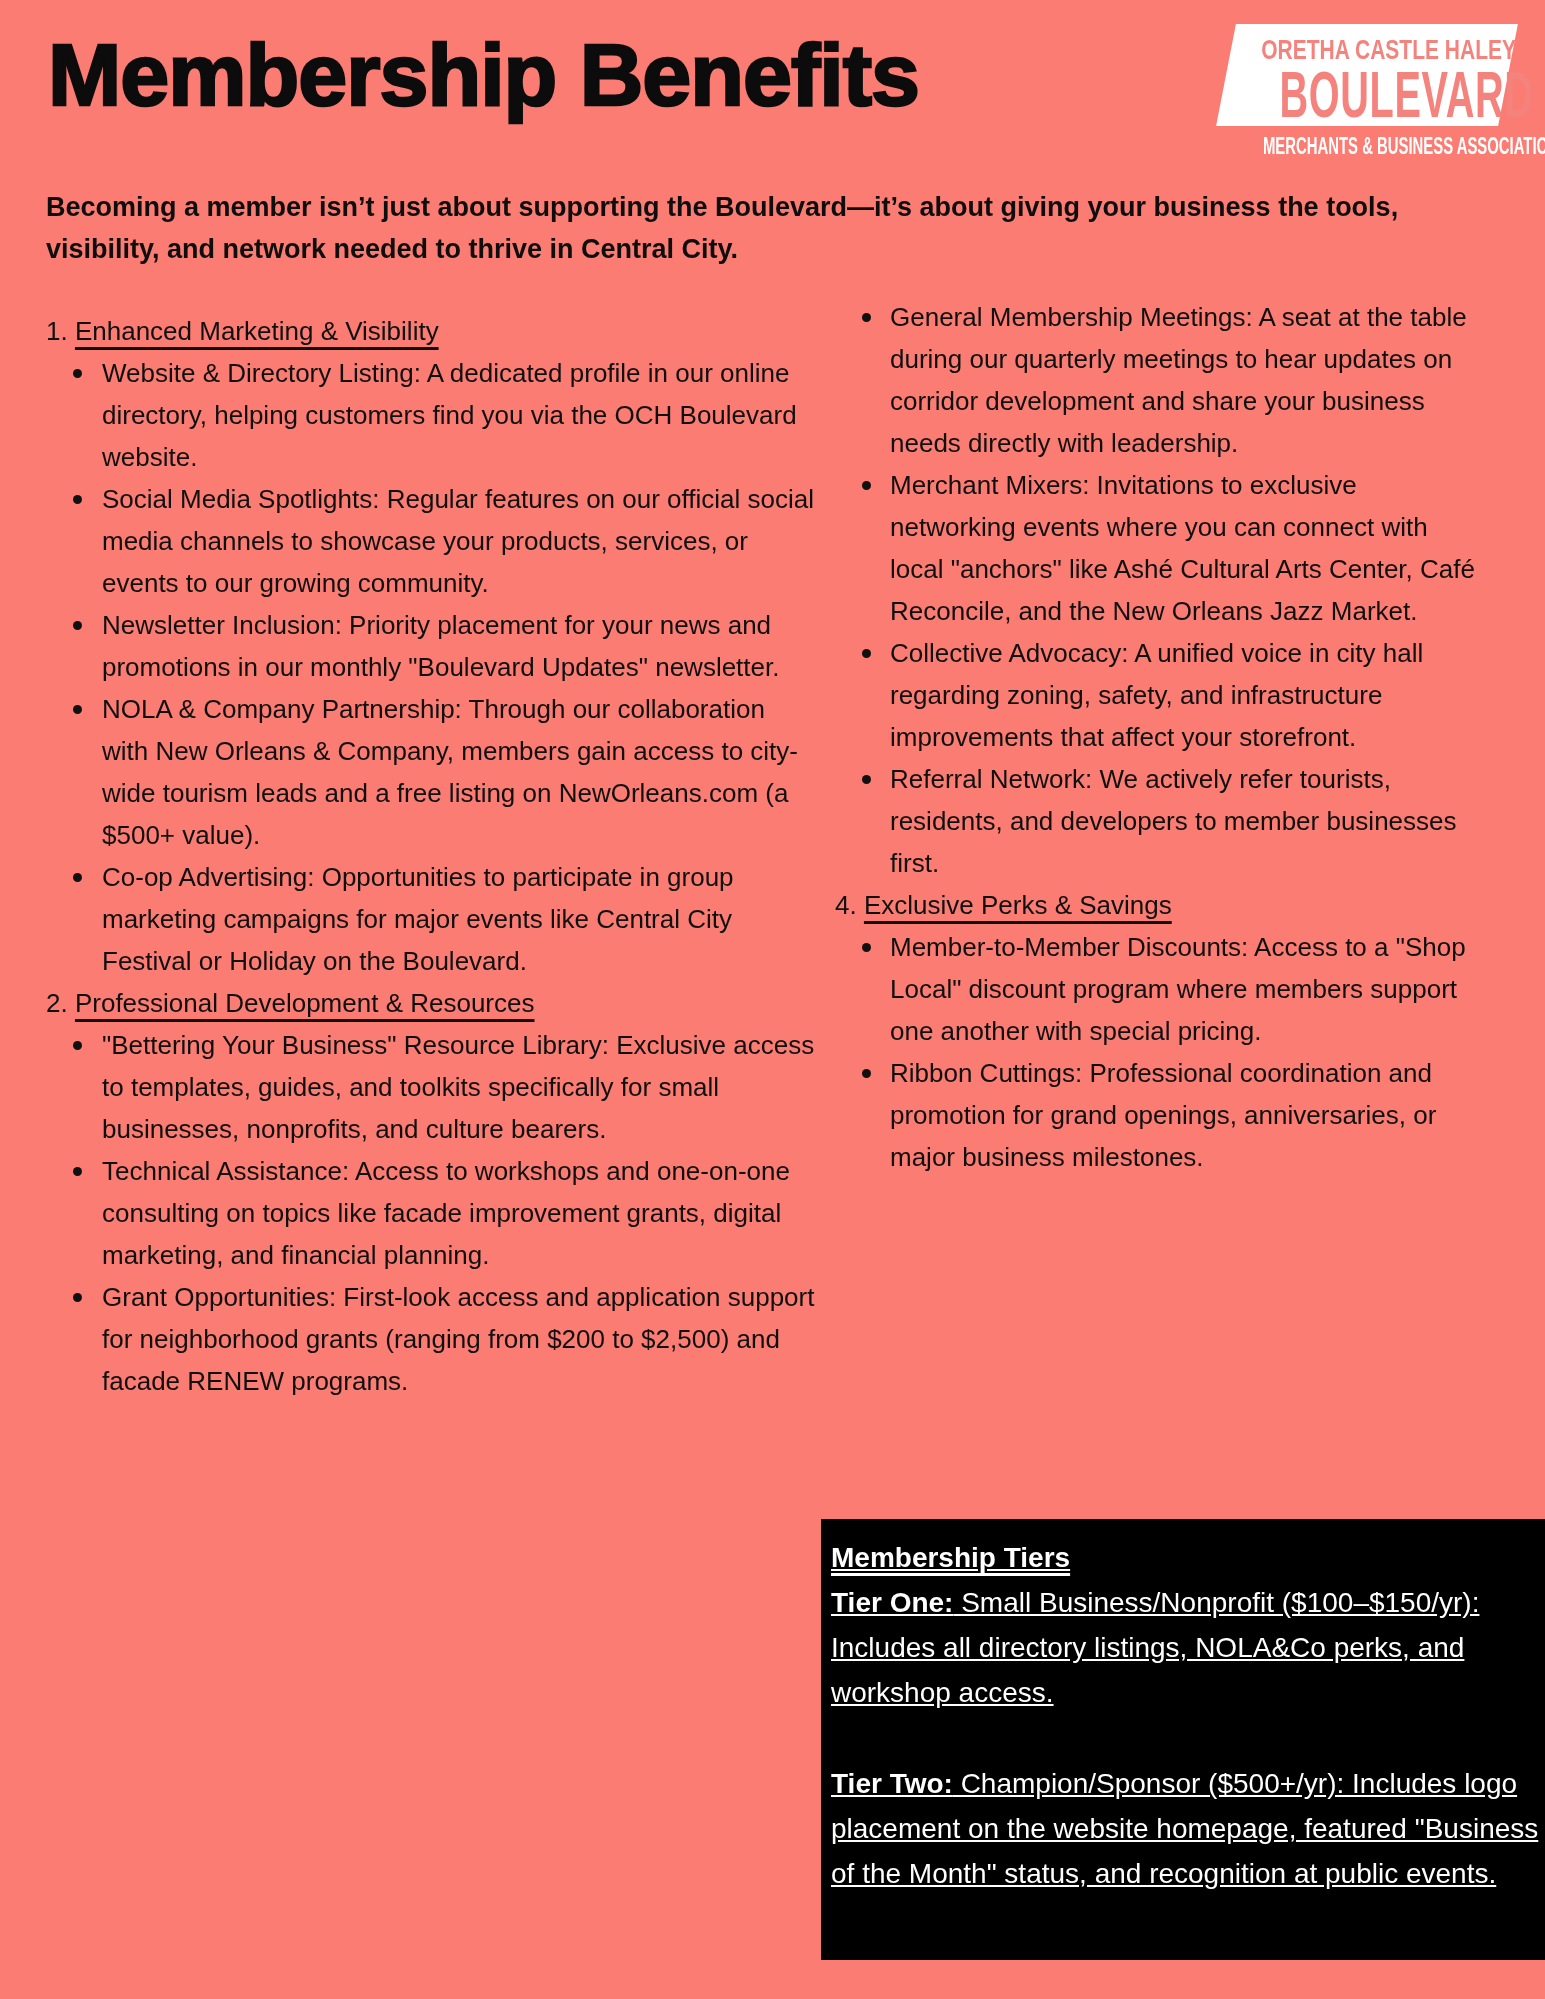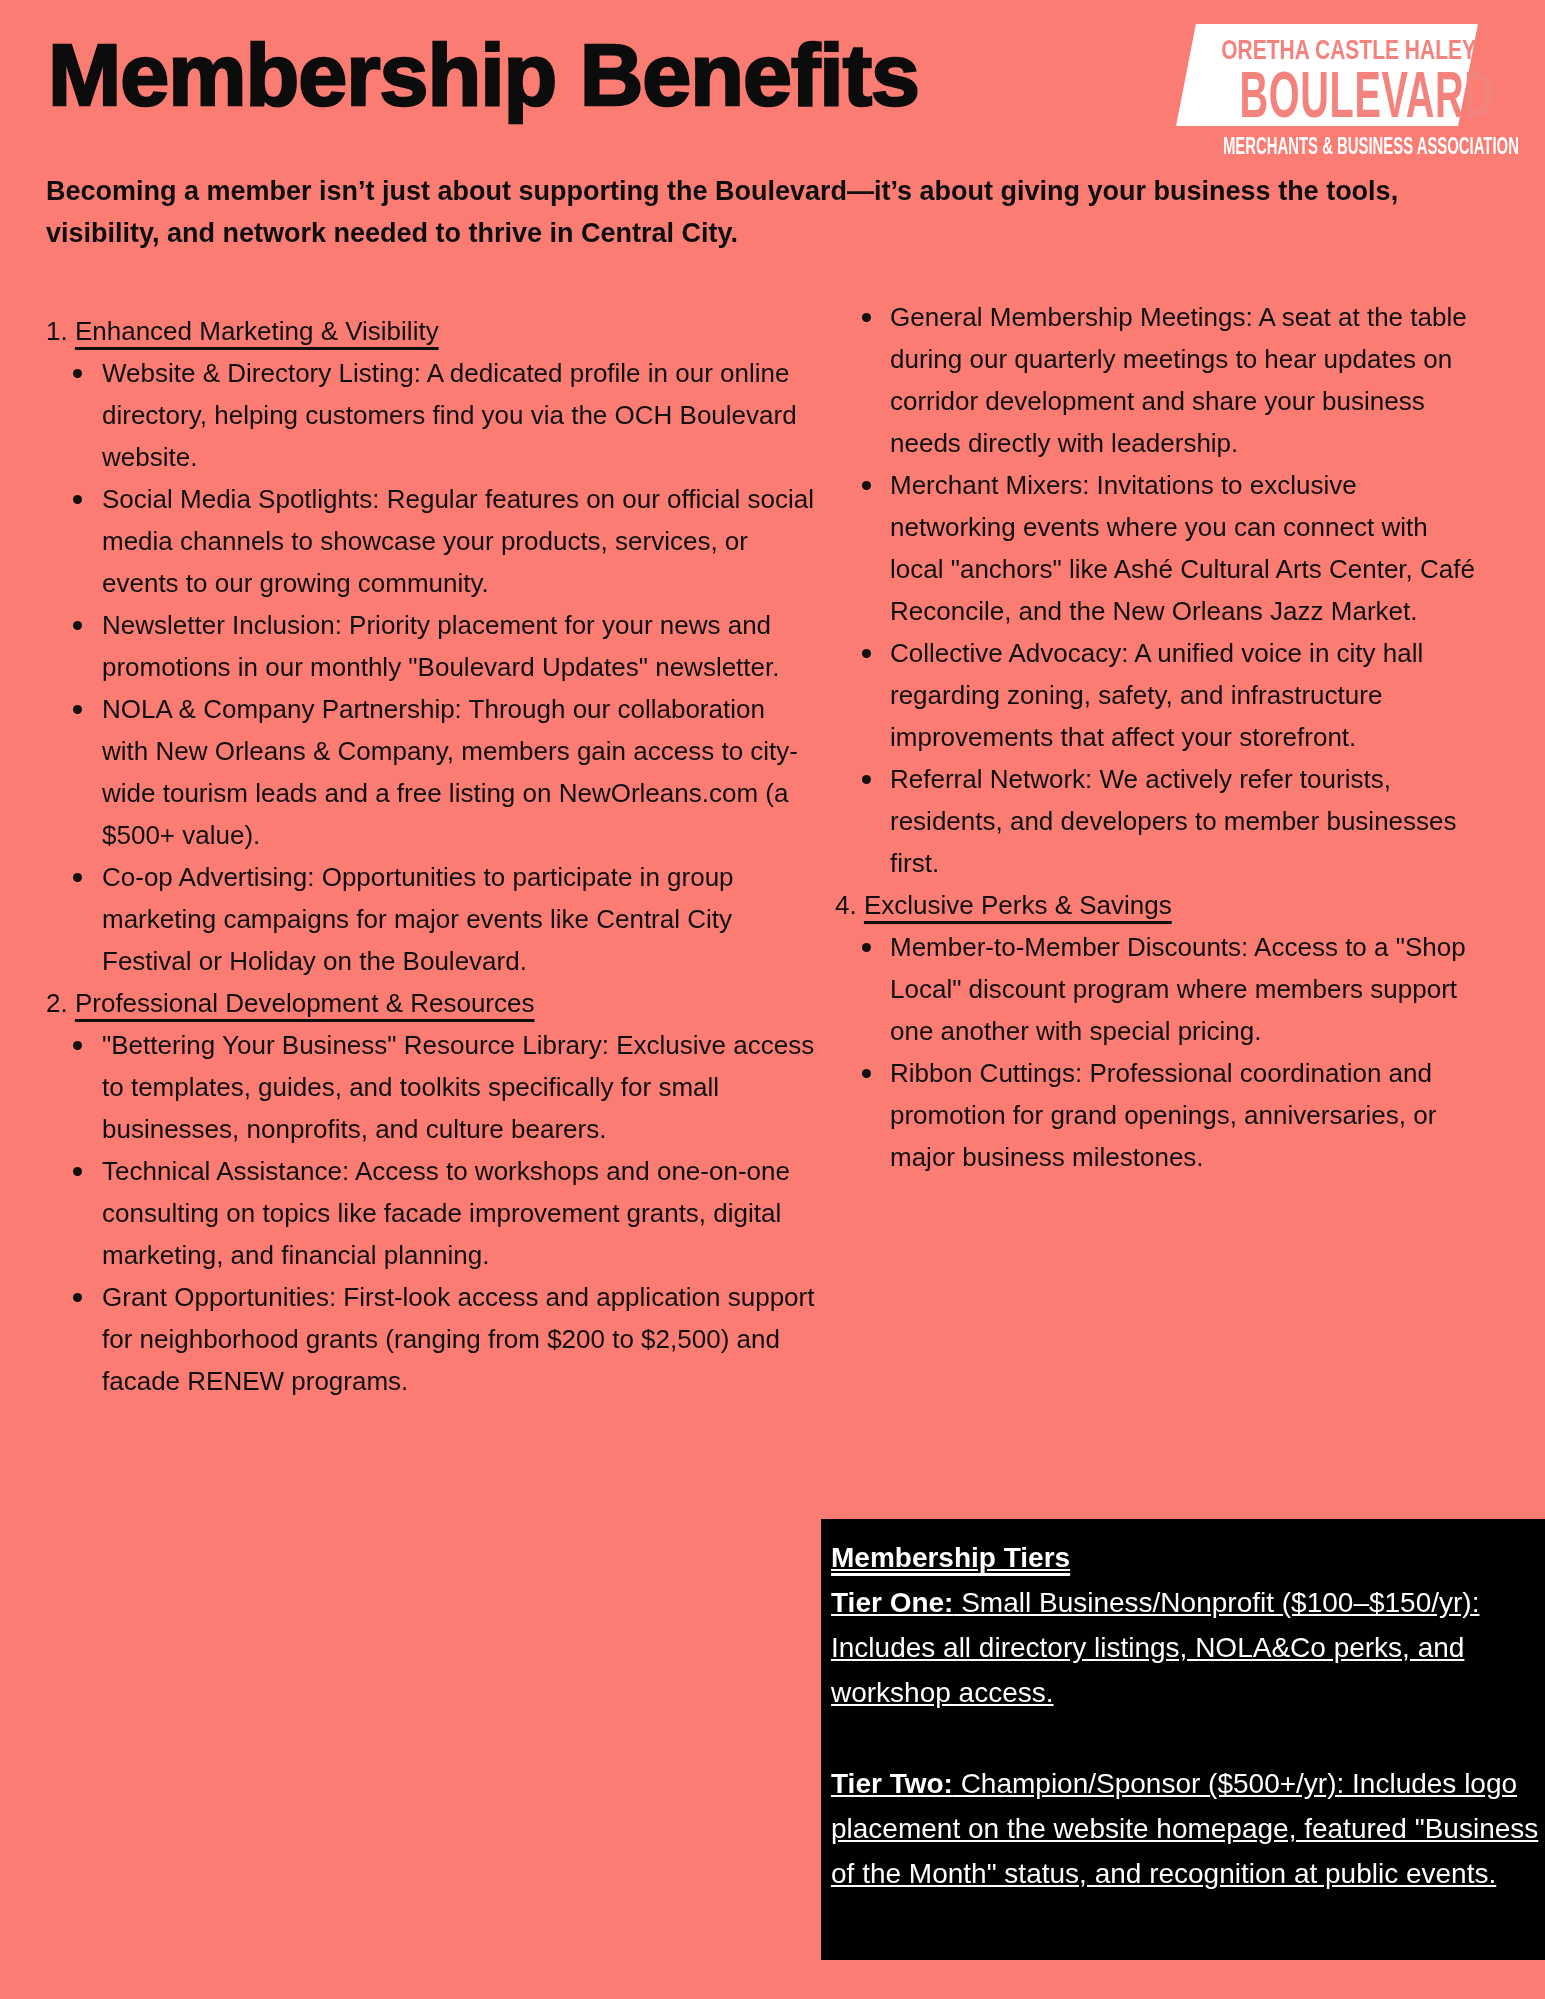--- a/index.html
+++ b/index.html
@@ -19,21 +19,21 @@
     position:relative;
     overflow:hidden;
   }
   .page-title{
     position:absolute;left:48px;top:24px;
     font-size:88px;font-weight:700;letter-spacing:-1px;
     -webkit-text-stroke:2.5px #0c0c0c;
     color:#0c0c0c;white-space:nowrap;
   }
   
-  .logo{position:absolute;left:1165px;top:18px;width:310px;height:145px;}
+  .logo{position:absolute;left:1205px;top:18px;width:310px;height:145px;}
   .logo-box{
     position:absolute;left:21px;top:6px;width:282px;height:102px;
     background:#ffffff;transform:skewX(-11deg);
   }
   .logo-line1{
     position:absolute;left:21px;top:16px;width:282px;text-align:center;
     font-size:28px;font-weight:700;color:var(--logo-pink);
     transform:scaleX(0.75);transform-origin:center;white-space:nowrap;
   }
   .logo-line2{
@@ -42,21 +42,21 @@
     transform:scaleX(0.62);transform-origin:center;white-space:nowrap;
     letter-spacing:1px;
   }
   .logo-line3{
     position:absolute;left:0px;top:114px;width:305px;text-align:center;
     font-size:24px;font-weight:700;color:#ffffff;
     transform:scaleX(0.62);transform-origin:center;white-space:nowrap;
   }
   
   .intro{
-    position:absolute;left:46px;top:170px;width:1415px;
+    position:absolute;left:46px;top:186px;width:1415px;
     font-size:27px;font-weight:700;line-height:42px;color:#0e0e0e;
   }
   
   .col{position:absolute;font-size:26px;line-height:42px;color:var(--ink);}
   .col-left{left:46px;top:310px;width:772px;}
   .col-right{left:835px;top:296px;width:668px;}
   .section-heading{margin:0;}
   .sec-num{display:inline;}
   .sec-title{
     text-decoration:underline;

